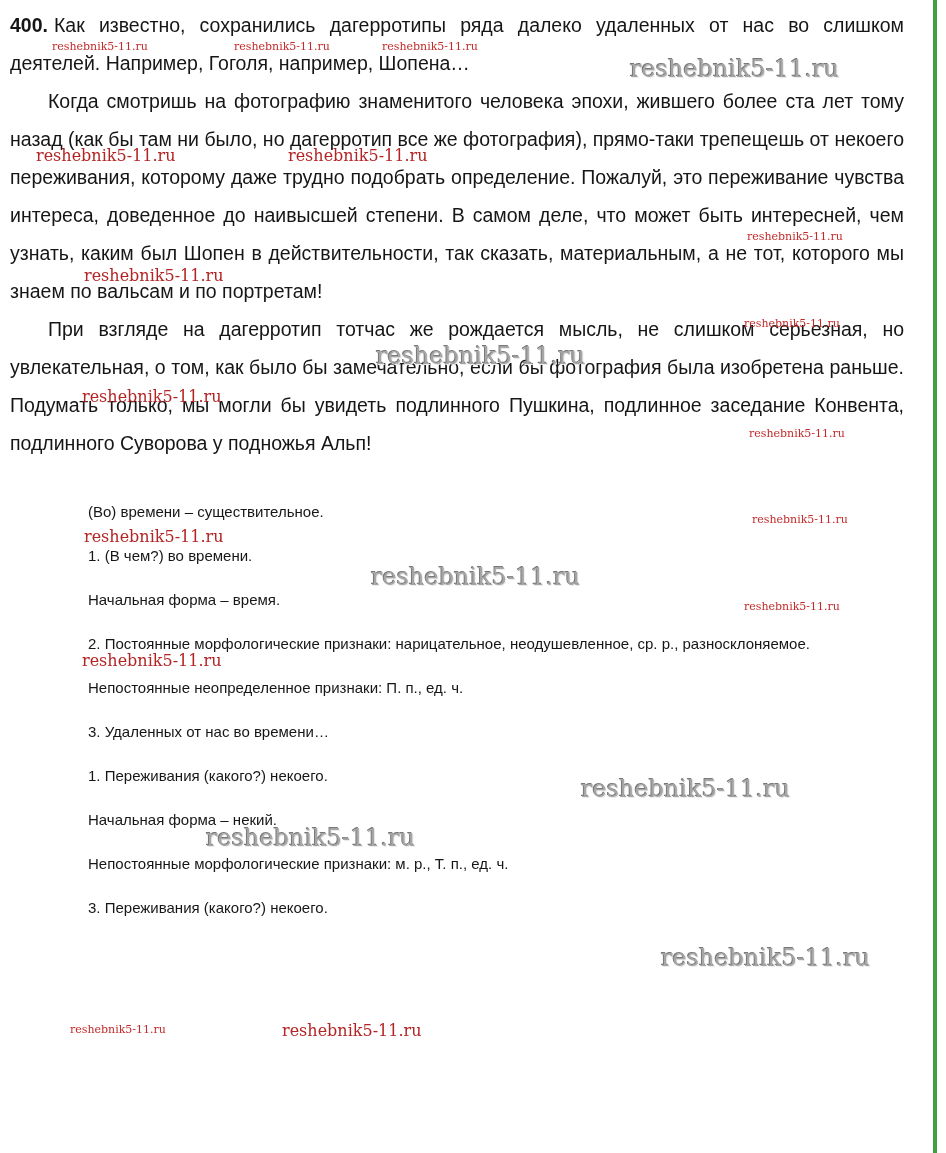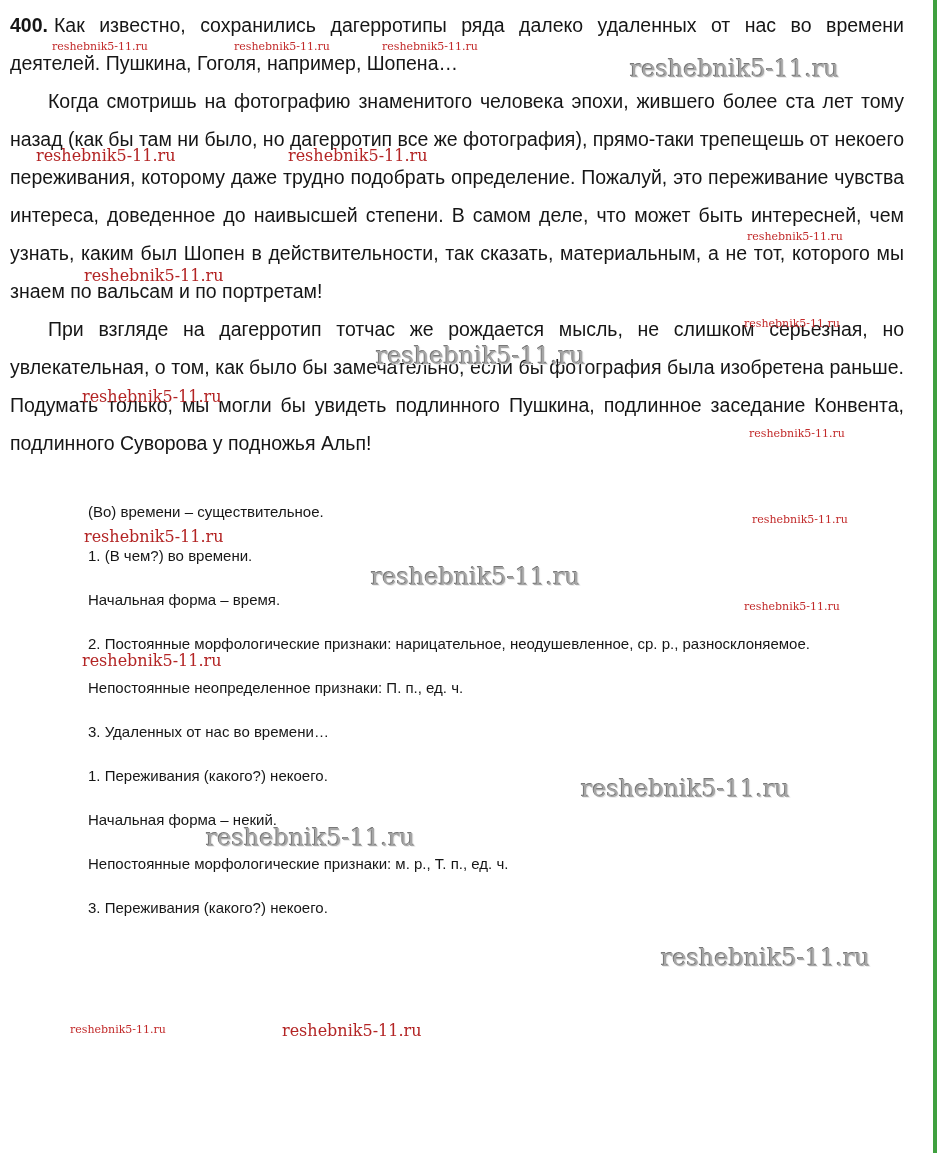--- a/index.html
+++ b/index.html
@@ -72,21 +72,21 @@
     text-shadow: -1px -1px 0 #787878, 1px 1px 0 #ececec;
   }
 </style>
 </head>
 <body>
 
 <div class="page">
   <div class="green-line"></div>
 
   <div class="content">
-    <p class="body-par first-par"><span class="num">400.</span><span>Как известно, сохранились дагерротипы ряда далеко удаленных от нас во времени деятелей. Пушкина, Гоголя, например, Шопена…</span></p>
+    <p class="body-par first-par"><span class="num">400.</span><span>Как известно, сохранились дагерротипы ряда далеко удаленных от нас во слишком деятелей. Например, Гоголя, например, Шопена…</span></p>
 
     <p class="body-par">Когда смотришь на фотографию знаменитого человека эпохи, жившего более ста лет тому назад (как бы там ни было, но дагерротип все же фотография), прямо-таки трепещешь от некоего переживания, которому даже трудно подобрать определение. Пожалуй, это переживание чувства интереса, доведенное до наивысшей степени. В самом деле, что может быть интересней, чем узнать, каким был Шопен в действительности, так сказать, материальным, а не тот, которого мы знаем по вальсам и по портретам!</p>
 
     <p class="body-par">При взгляде на дагерротип тотчас же рождается мысль, не слишком серьезная, но увлекательная, о том, как было бы замечательно, если бы фотография была изобретена раньше. Подумать только, мы могли бы увидеть подлинного Пушкина, подлинное заседание Конвента, подлинного Суворова у подножья Альп!</p>
 
     <p class="an section-gap">(Во) времени – существительное.</p>
     <p class="an">1. (В чем?) во времени.</p>
     <p class="an">Начальная форма – время.</p>
     <p class="an wrap">2. Постоянные морфологические признаки: нарицательное, неодушевленное, ср. р., разносклоняемое.</p>
     <p class="an">Непостоянные неопределенное признаки: П. п., ед. ч.</p>

